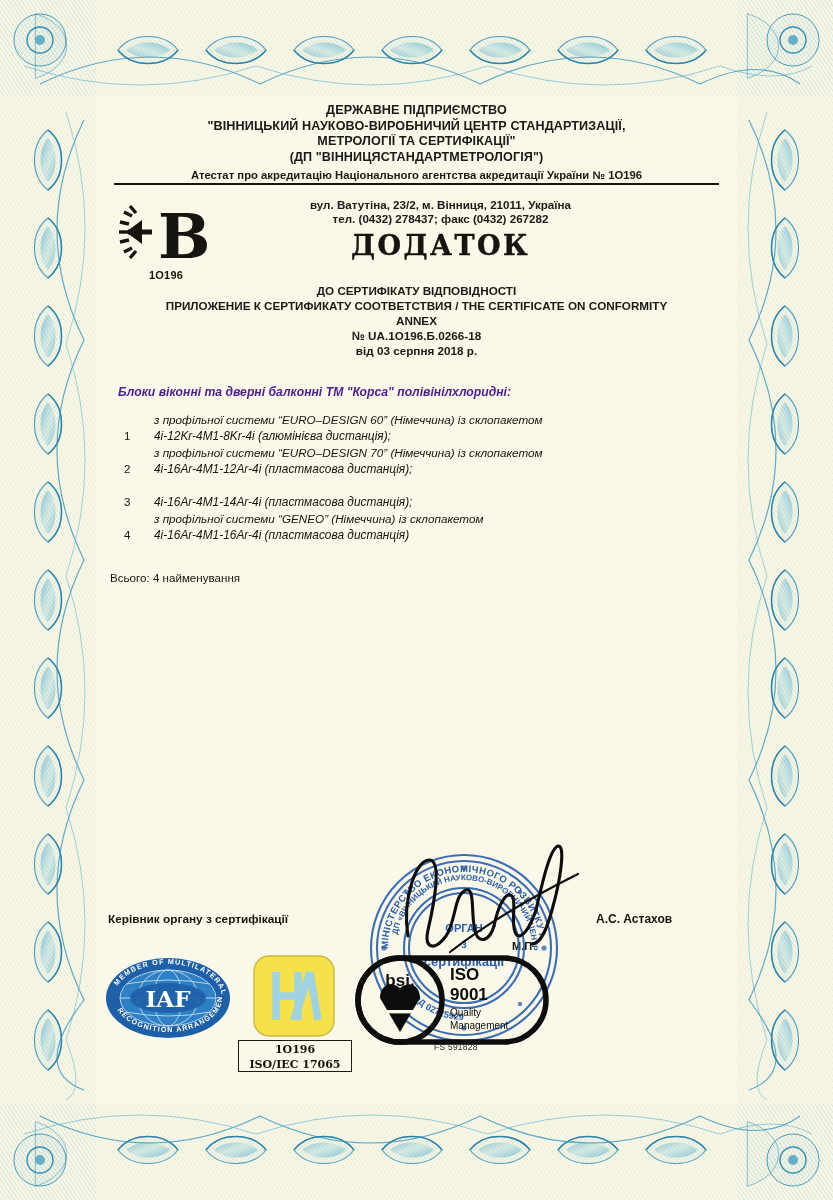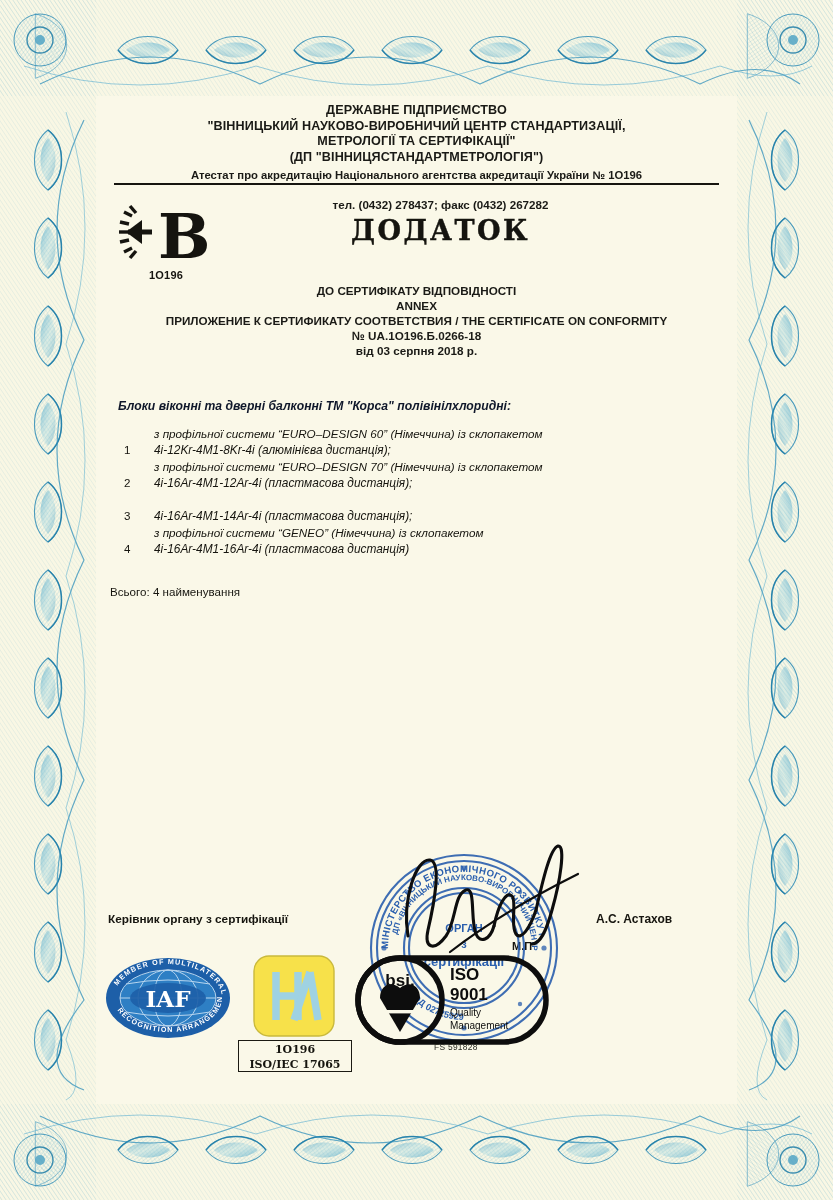--- a/index.html
+++ b/index.html
@@ -43,22 +43,22 @@
     text-align:center;padding-left:48px;margin-top:3px;
     font-family:"DejaVu Serif", serif;font-weight:bold;
     font-size:27px;letter-spacing:2.5px;color:#15140f;
     -webkit-text-stroke:0.4px #15140f;
   }
 
   .sub{text-align:center;font-weight:bold;font-size:11.7px;line-height:15px;color:#1a1a16;}
   .sub.t1{margin-top:1px;}
 
   .prod-title{
-    font-style:italic;font-weight:bold;font-size:12.2px;color:#0f172a;
-    margin:41px 0 0 22px;
+    font-style:italic;font-weight:bold;font-size:12.2px;color:#4c1d95;
+    margin:27px 0 0 22px;
   }
 
   .list{margin:14px 0 0 22px;position:relative;}
   .entry{position:relative;height:33px;}
   .entry .sys{
     position:absolute;left:36px;top:0;white-space:nowrap;
     font-style:italic;font-size:11.7px;color:#16150f;
   }
   .entry .num{
     position:absolute;left:6px;top:16px;
@@ -322,28 +322,29 @@
             <line x1="12" y1="8" x2="18" y2="15"></line>
             <line x1="12" y1="60" x2="18" y2="53"></line>
           </g>
           <path d="M10,34 L34,34" stroke="#15140f" stroke-width="5"></path>
           <path d="M24,22 L8,34 L24,46 Z" fill="#15140f"></path>
           <text x="40" y="60" font-family="DejaVu Serif, serif" font-size="62" font-weight="bold" fill="#15140f">В</text>
         </svg>
         <div class="code">1О196</div>
       </div>
       <div class="addr">
+        <div>вул. Ватутіна, 23/2,  м. Вінниця,  21011,  Україна</div>
         <div>тел. (0432) 278437;  факс (0432) 267282</div>
       </div>
       <div class="dodatok">ДОДАТОК</div>
     </div>
 
     <div class="sub t1">ДО СЕРТИФІКАТУ ВІДПОВІДНОСТІ</div>
+    <div class="sub">ПРИЛОЖЕНИЕ К СЕРТИФИКАТУ СООТВЕТСТВИЯ / THE CERTIFICATE ON CONFORMITY</div>
     <div class="sub">ANNEX</div>
-    <div class="sub">ПРИЛОЖЕНИЕ К СЕРТИФИКАТУ СООТВЕТСТВИЯ / THE CERTIFICATE ON CONFORMITY</div>
     <div class="sub">№ UA.1О196.Б.0266-18</div>
     <div class="sub">від 03 серпня 2018 р.</div>
 
     <div class="prod-title">Блоки віконні та дверні балконні ТМ "Корса" полівінілхлоридні:</div>
 
     <div class="list">
       <div class="entry">
         <div class="sys">з профільної системи “EURO–DESIGN 60” (Німеччина) із склопакетом</div>
         <div class="num">1</div>
         <div class="glass">4i-12Kr-4M1-8Kr-4i (алюмінієва дистанція);</div>

